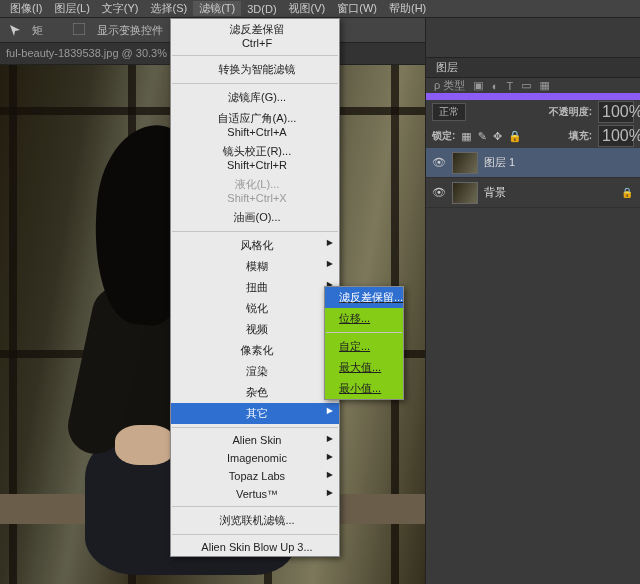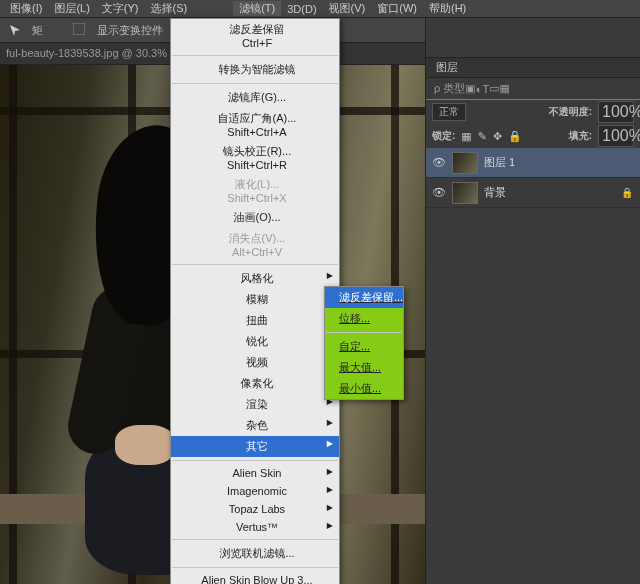--- a/index.html
+++ b/index.html
@@ -38,41 +38,41 @@
 .submenu .sep { height:1px; background:#c4c4c4; margin:3px 1px; }
 
 .rightcol { position:absolute; top:18px; right:0; width:215px; bottom:0; background:#000000; border-left:1px solid #222; }
 .panel-top { height:40px; background:#3a3a3a; border-bottom:1px solid #222; }
 .panel-layers { position:absolute; top:40px; left:0; right:0; bottom:0; background:#3a3a3a; }
 .panel-tab { height:20px; background:#333; display:flex; align-items:center; padding:0 10px; border-bottom:1px solid #222; }
 .panel-row { height:24px; display:flex; align-items:center; padding:0 6px; gap:6px; color:#bbb; }
 .panel-row .sel { background:#2a2a2a; border:1px solid #555; padding:1px 6px; font-size:10px; }
 .panel-row .lbl { font-size:10px;font-weight:bold; }
 .panel-row .pct { background:#2a2a2a; border:1px solid #555; width:36px; text-align:right; padding:1px 3px; font-size:16px; }
-.panel-icons { height:22px; display:flex; align-items:center; padding:0 8px; color:#999; font-size:10px; border-bottom:1px solid #8b5cf6;}
+.panel-icons { height:22px; display:flex; align-items:center; gap:8px; padding:0 8px; color:#999; font-size:10px; border-bottom:7px solid #8b5cf6;}
 .layers-list { }
 .layer { display:flex; align-items:center; height:30px; padding:0 6px; gap:6px; border-bottom:1px solid #303030; }
 .layer.active { background:#4a5b73; }
 .eye { width:14px; text-align:center; color:#ccc; font-size:11px; }
 .thumb { width:26px; height:22px; background:#1a1a1a; border:1px solid #666; background-size:cover; }
 .thumb.img { background:linear-gradient(120deg,#2b2617,#6d6a54); }
 .layer .nm { font-size:11px; color:#ddd; }
 .spacer { flex:1; }
 .lock { font-size:10px; color:#bbb; }
 svg { display:block; }
 </style>
 </head>
 <body>
 
 <div class="menubar">
   <span>图像(I)</span>
   <span>图层(L)</span>
   <span>文字(Y)</span>
   <span>选择(S)</span>
-  <span style="background:#555;margin-left:40px;">滤镜(T)</span>
+  <span style="background:#555;">滤镜(T)</span>
   <span>3D(D)</span>
   <span>视图(V)</span>
   <span>窗口(W)</span>
   <span>帮助(H)</span>
 </div>
 
 <div class="toolstrip">
   <span class="ico">
     <svg width="14" height="14">
         <path d="M2 2 L12 7 L7 8 L6 13 Z" fill="#ccc"></path>
@@ -136,24 +136,20 @@
     <span>镜头校正(R)...</span>
       <span>Shift+Ctrl+R</span>
     </div>
   <div class="mi dis">
     <span>液化(L)...</span>
       <span>Shift+Ctrl+X</span>
     </div>
   <div class="mi">
     <span>油画(O)...</span>
     </div>
-  <div class="mi dis">
-    <span>消失点(V)...</span>
-      <span>Alt+Ctrl+V</span>
-    </div>
   <div class="sep"></div>
   <div class="mi arr">
       <span>风格化</span>
     </div>
   <div class="mi arr">
       <span>模糊</span>
     </div>
   <div class="mi arr">
       <span>扭曲</span>
     </div>

